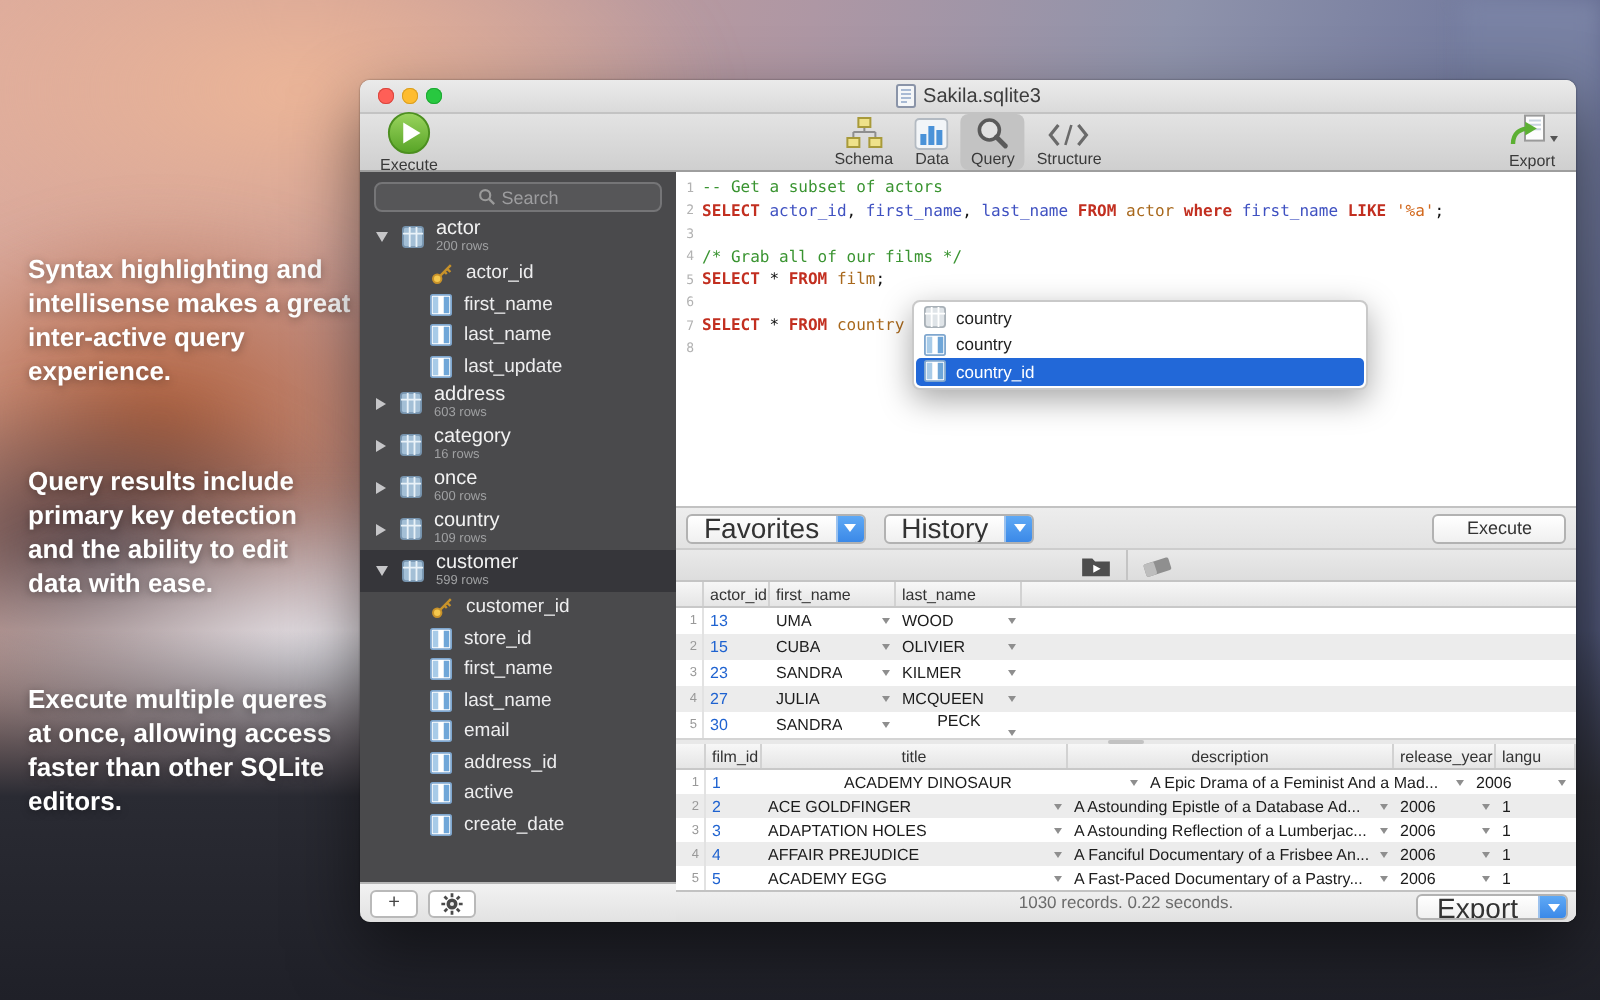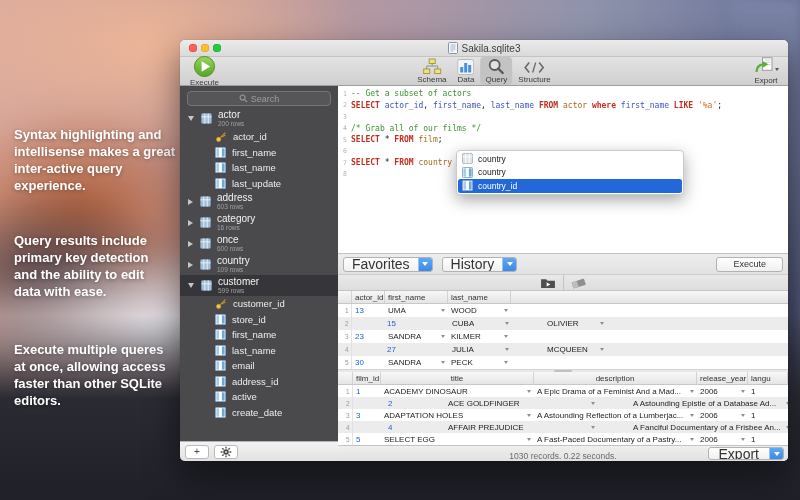--- a/index.html
+++ b/index.html
@@ -126,36 +126,36 @@
   
   .grid{flex:none;overflow:hidden;background:#fff;}
   .grid.ga{height:78px;}
   .grid.gf{height:73px;}
   .g-head{display:flex;height:13px;background:linear-gradient(#f7f7f7,#e5e5e5);
           border-bottom:1px solid #c8c8c8;font-size:8px;color:#333;}
   .g-hcell{border-right:1px solid #d2d2d2;padding:0 3px;display:flex;align-items:center;
            white-space:nowrap;overflow:hidden;flex:none;}
   .g-hcell.ctr{justify-content:center;}
   .g-row{display:flex;height:13px;align-items:stretch;font-size:8px;color:#1c1c1c;}
-  .g-row.odd{background:#ececec;gap:32px;}
+  .g-row.odd{background:#ececec;}
   .g-row.compact{height:12px;}
   .g-gut{flex:none;text-align:right;padding-right:2.5px;color:#999;font-size:6.5px;
          border-right:1px solid #e2e2e2;display:flex;align-items:center;justify-content:flex-end;}
   .g-cell{padding:0 3px;display:flex;align-items:center;white-space:nowrap;overflow:hidden;flex:none;}
   .g-cell .cv{overflow:hidden;white-space:nowrap;}
   .c-id{color:#1e62d0;}
   .cell-arrow{margin-left:auto;flex:none;width:0;height:0;border-left:2.5px solid transparent;
               border-right:2.5px solid transparent;border-top:3px solid #8e8e8e;}
   .splitter{height:3px;flex:none;background:#e8e8e8;border-top:1px solid #d4d4d4;
             display:flex;align-items:center;justify-content:center;}
   .knob{width:18px;height:2px;border-radius:2px;background:#c2c2c2;}
 
   
   .statusbar{height:16px;flex:none;background:linear-gradient(#efefef,#e1e1e1);
-             border-top:1px solid #c2c2c2;display:flex;align-items:flex-end;position:relative;}
+             border-top:1px solid #c2c2c2;display:flex;align-items:flex-start;position:relative;}
   .status-text{margin:0 auto;font-size:8.5px;color:#6b6b6b;}
   .export-btn{position:absolute;right:4px;top:1px;height:13px;}
   .export-btn .lbl{padding:0 10px;}
 </style>
 </head>
 <body>
 
 <div class="stage">
   <div class="wp">
     <div class="blob b-glow"></div>
@@ -668,21 +668,21 @@
             </div>
             <div class="g-row">
               <span class="g-gut" style="width: 14px;">5</span>
               <span class="g-cell c-id" style="width: 33px;">
                 <span class="cv">30</span>
               </span>
               <span class="g-cell" style="width: 63px;">
                 <span class="cv">SANDRA</span>
                 <span class="cell-arrow"></span>
               </span>
-              <span class="g-cell" style="width: 63px;">
+              <span class="g-cell" style="width: 63px; flex-direction: column;">
                 <span class="cv">PECK</span>
                 <span class="cell-arrow"></span>
               </span>
             </div>
           </div>
         <div class="splitter">
             <span class="knob"></span>
           </div>
         <div class="grid gf" id="grid-film">
             <div class="g-head">
@@ -691,21 +691,21 @@
               <span class="g-hcell ctr" style="width: 153px;">title</span>
               <span class="g-hcell ctr" style="width: 163px;">description</span>
               <span class="g-hcell" style="width: 51px;">release_year</span>
               <span class="g-hcell" style="flex: 1 1 0%;">langu</span>
             </div>
             <div class="g-row compact">
               <span class="g-gut" style="width: 15px;">1</span>
               <span class="g-cell c-id" style="width: 28px;">
                 <span class="cv">1</span>
               </span>
-              <span class="g-cell" style="width: 153px;">
+              <span class="g-cell" style="width: 153px; margin-left: 38px;">
                 <span class="cv">ACADEMY DINOSAUR</span>
                 <span class="cell-arrow"></span>
               </span>
               <span class="g-cell" style="width: 163px;">
                 <span class="cv">A Epic Drama of a Feminist And a Mad...</span>
                 <span class="cell-arrow"></span>
               </span>
               <span class="g-cell" style="width: 51px;">
                 <span class="cv">2006</span>
                 <span class="cell-arrow"></span>
@@ -776,21 +776,21 @@
               <span class="g-cell" style="flex: 1 1 0%;">
                 <span class="cv">1</span>
               </span>
             </div>
             <div class="g-row compact">
               <span class="g-gut" style="width: 15px;">5</span>
               <span class="g-cell c-id" style="width: 28px;">
                 <span class="cv">5</span>
               </span>
               <span class="g-cell" style="width: 153px;">
-                <span class="cv">SELECT EGG</span>
+                <span class="cv">ACADEMY EGG</span>
                 <span class="cell-arrow"></span>
               </span>
               <span class="g-cell" style="width: 163px;">
                 <span class="cv">A Fast-Paced Documentary of a Pastry...</span>
                 <span class="cell-arrow"></span>
               </span>
               <span class="g-cell" style="width: 51px;">
                 <span class="cv">2006</span>
                 <span class="cell-arrow"></span>
               </span>

